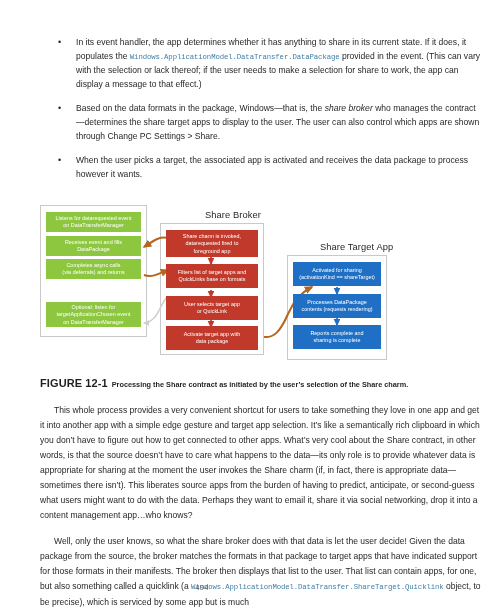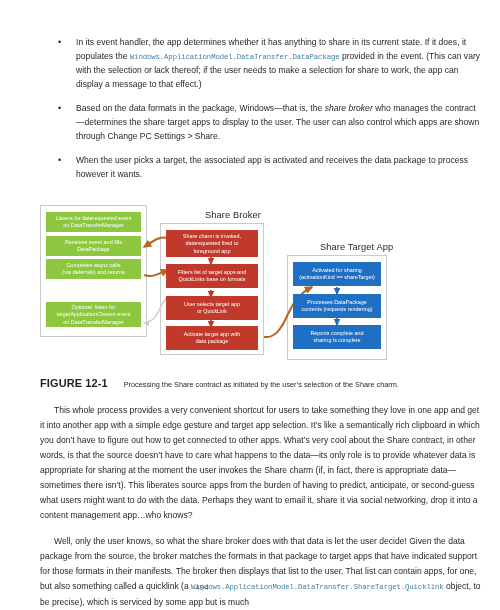--- a/index.html
+++ b/index.html
@@ -68,21 +68,21 @@
     font-size: 7.3px;
     line-height: 11px;
     margin: 8px 0 13px 0;
     color: #231f20;
   }
   .caption .figlabel {
     font-weight: bold;
     font-size: 11px;
     letter-spacing: 0.1px;
   }
-  .caption .captext { margin-left: 16px; }
+  .caption .captext { margin-left: 4px; font-weight: bold; }
 
   
   .figure {
     position: relative;
     width: 420px;
     height: 178px;
     margin: 4px 0 0 0;
   }
   .col-title {
     position: absolute;

